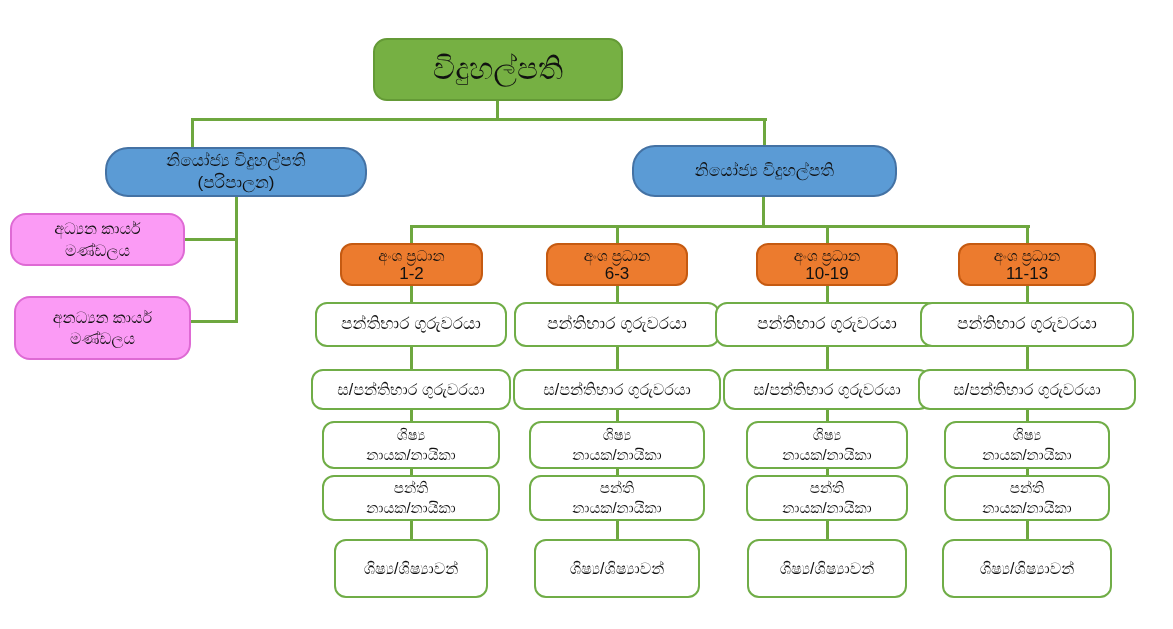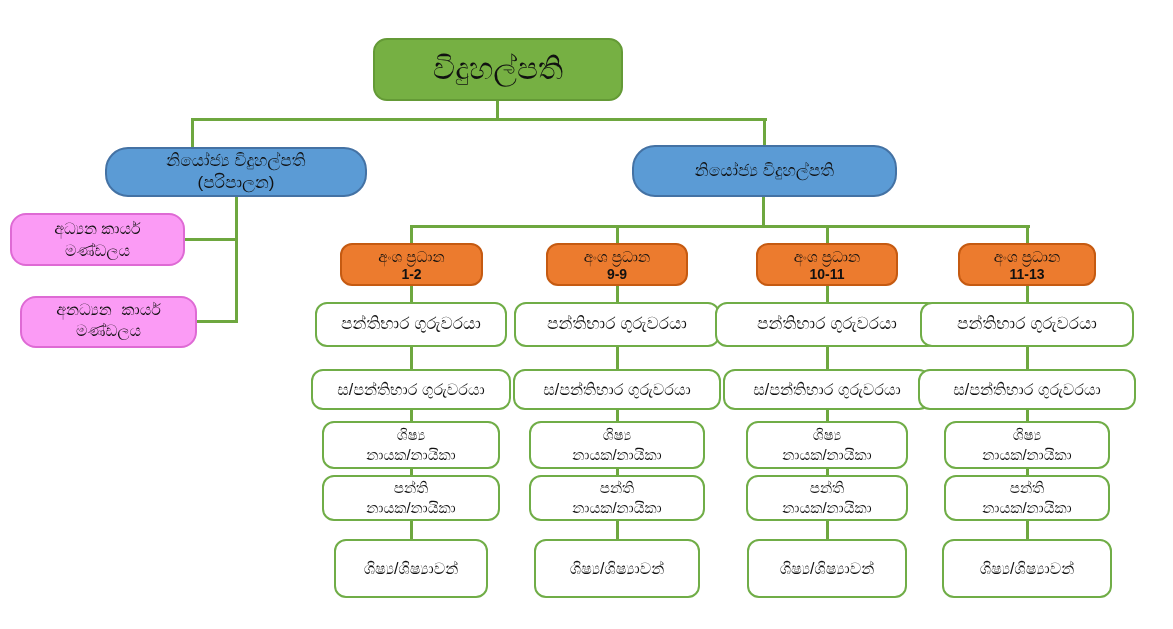--- a/index.html
+++ b/index.html
@@ -30,30 +30,30 @@
     background:var(--blue-fill);border:2px solid var(--blue-border);
     border-radius:23px;font-size:17px;
   }
   .dep-admin{left:105px;top:147px;width:262px;height:50px;}
   .dep-edu{left:632px;top:145px;width:265px;height:52px;}
   .pink-node{
     background:var(--pink-fill);border:2px solid var(--pink-border);
     border-radius:16px;font-size:16px;
   }
   .staff1{left:10px;top:213px;width:175px;height:53px;}
-  .staff2{left:20px;top:296px;width:177px;height:52px;font-family:Liberation Mono, monospace;}
+  .staff2{left:14px;top:296px;width:177px;height:64px;}
   .orange-node{
     background:var(--orange-fill);border:2px solid var(--orange-border);
     border-radius:12px;font-size:15px;top:243px;height:43px;
   }
   .sec1{left:340px;width:143px;}
   .sec2{left:546px;width:142px;}
   .sec3{left:756px;width:142px;}
   .sec4{left:958px;width:138px;}
-  .orange-node .grades{font-weight:bold;font-size:14px;line-height:1.05;}
+  .orange-node .grades{font-weight:normal;font-size:17px;line-height:1.05;}
   .white-node{
     background:#fff;border:2.5px solid var(--node-border);border-radius:12px;
   }
 </style>
 </head>
 <body>
 
 <div id="canvas">
 
   <div class="node principal">විදුහල්පති</div>
@@ -77,26 +77,26 @@
     <div>මණ්ඩලය</div>
   </div>
 
   <div class="node orange-node sec1">
     <div>අංශ ප්‍රධාන</div>
     <div class="grades">1-2</div>
   </div>
 
   <div class="node orange-node sec2">
     <div>අංශ ප්‍රධාන</div>
-    <div class="grades">9-9</div>
+    <div class="grades">6-3</div>
   </div>
 
   <div class="node orange-node sec3">
     <div>අංශ ප්‍රධාන</div>
-    <div class="grades">10-11</div>
+    <div class="grades">10-19</div>
   </div>
 
   <div class="node orange-node sec4">
     <div>අංශ ප්‍රධාන</div>
     <div class="grades">11-13</div>
   </div>
 
 <div class="node white-node" style="left: 315px; top: 302px; width: 192px; height: 45px; font-size: 17px;">පන්තිභාර ගුරුවරයා</div>
     <div class="node white-node" style="left: 311px; top: 369px; width: 200px; height: 41px; font-size: 16px;">ස/පන්තිභාර ගුරුවරයා</div>
     <div class="node white-node" style="left: 322px; top: 421px; width: 178px; height: 48px; font-size: 15px;">

